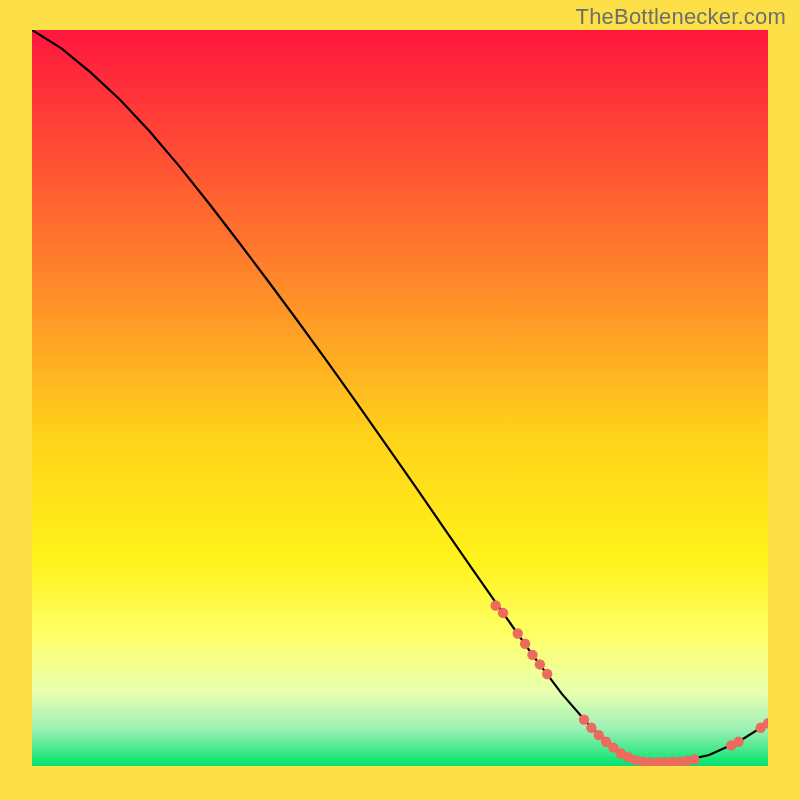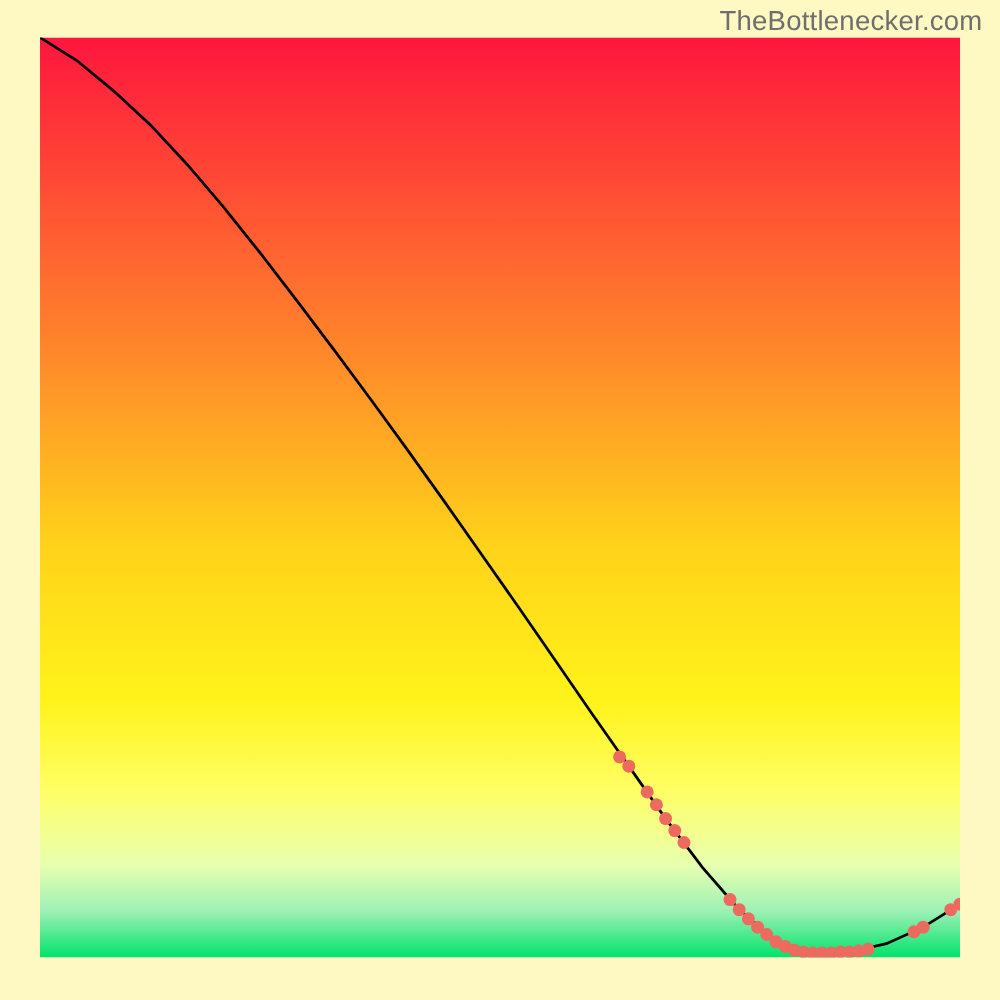--- a/index.html
+++ b/index.html
@@ -7,21 +7,21 @@
     padding: 0;
     background: #000;
     width: 800px;
     height: 800px;
     overflow: hidden;
     font-family: Arial, Helvetica, sans-serif;
   }
   .outer {
     width: 800px;
     height: 800px;
-    background: #fef9c3;
+    background: #fde047;
     position: relative;
   }
   .watermark {
     position: absolute;
     top: 4px;
     right: 14px;
     color: #6e6e6e;
     font-size: 22px;
     font-weight: 500;
     letter-spacing: 0.2px;

